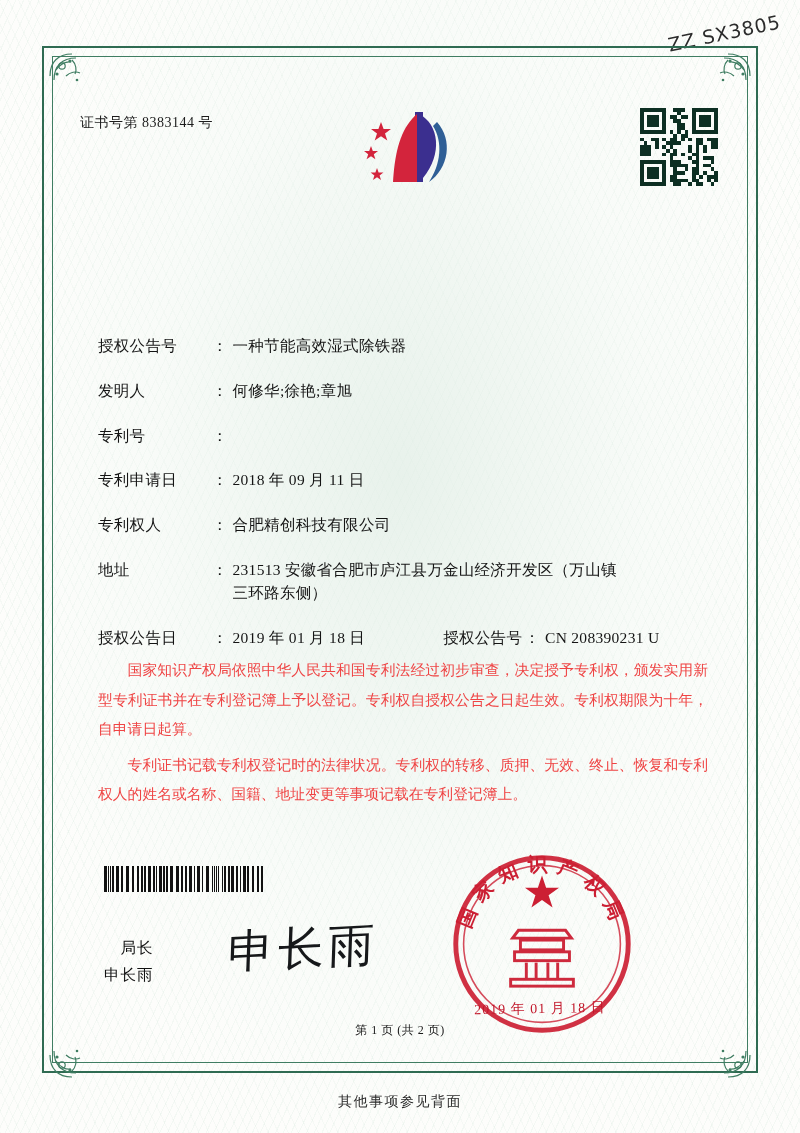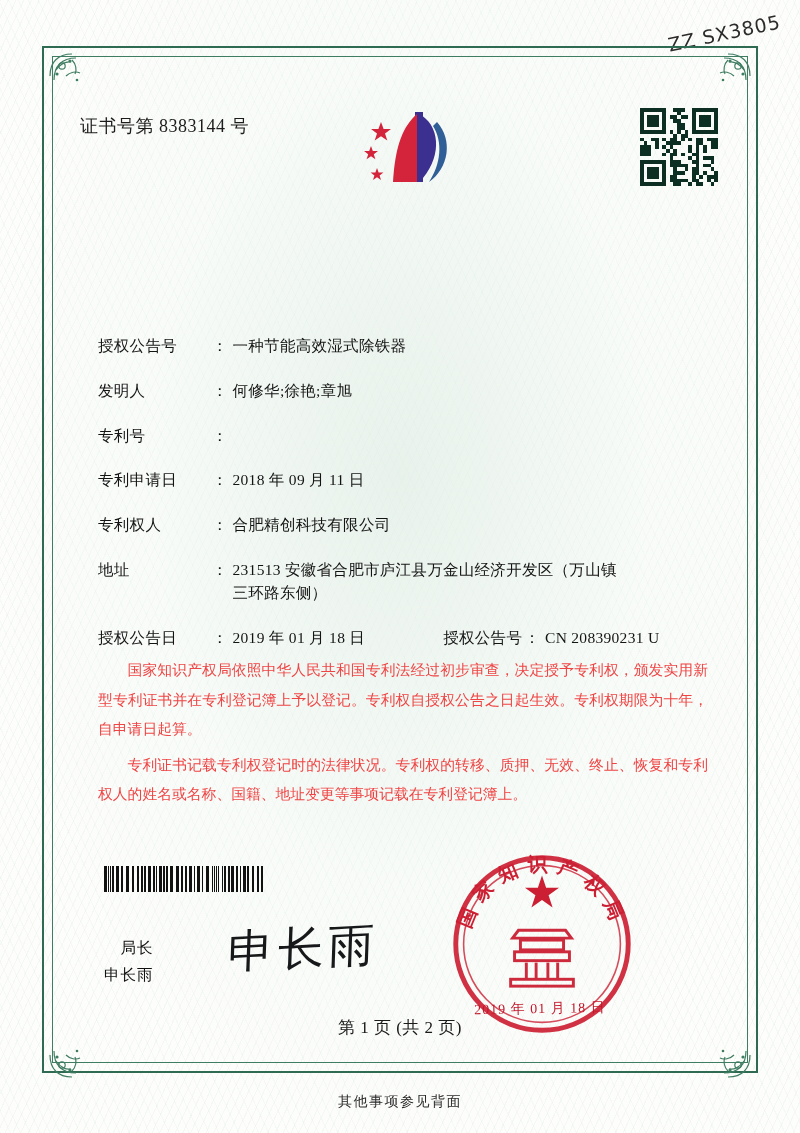--- a/index.html
+++ b/index.html
@@ -86,21 +86,21 @@
     top: 56px;
     width: 696px;
     height: 1007px;
   }
 
   
   #cert-no {
     position: absolute;
     left: 28px;
     top: 58px;
-    font-size: 18px;
+    font-size: 14px;
     color: #1c1c1c;
     letter-spacing: 0.5px;
   }
 
   
   #qr {
     position: absolute;
     right: 30px;
     top: 52px;
     width: 78px;
@@ -240,21 +240,21 @@
     letter-spacing: 1px;
     transform: rotate(-1deg);
   }
 
   
   #page-num {
     position: absolute;
     left: 0; right: 0;
     bottom: 24px;
     text-align: center;
-    font-size: 17px;
+    font-size: 12px;
     color: #1a1a1a;
     letter-spacing: 0.5px;
   }
 
   
   #outside-footer {
     position: absolute;
     left: 0; right: 0;
     bottom: 22px;
     text-align: center;

